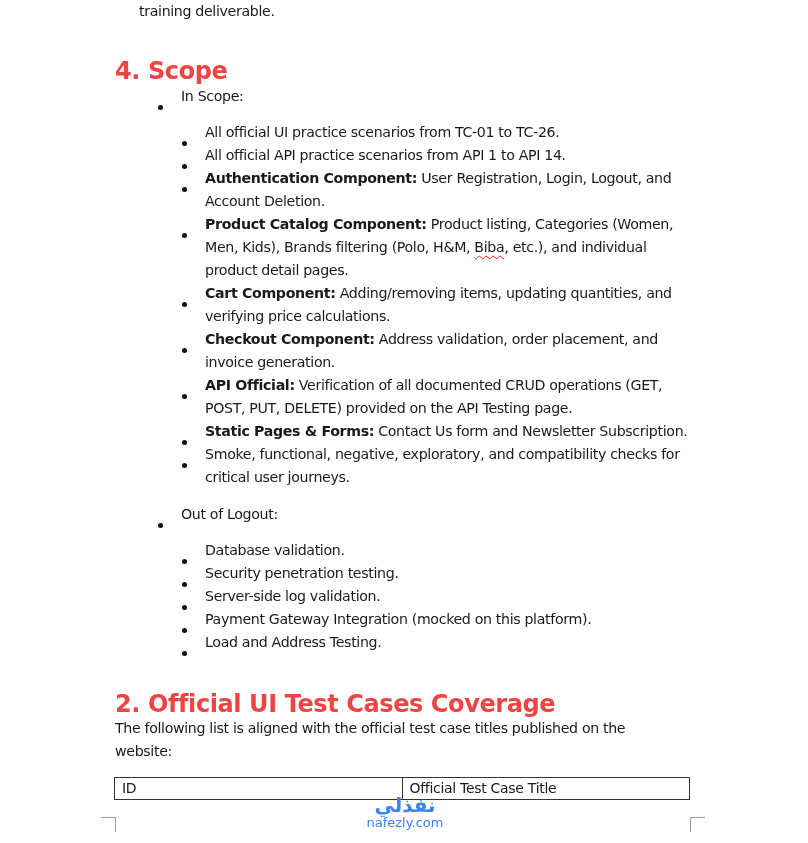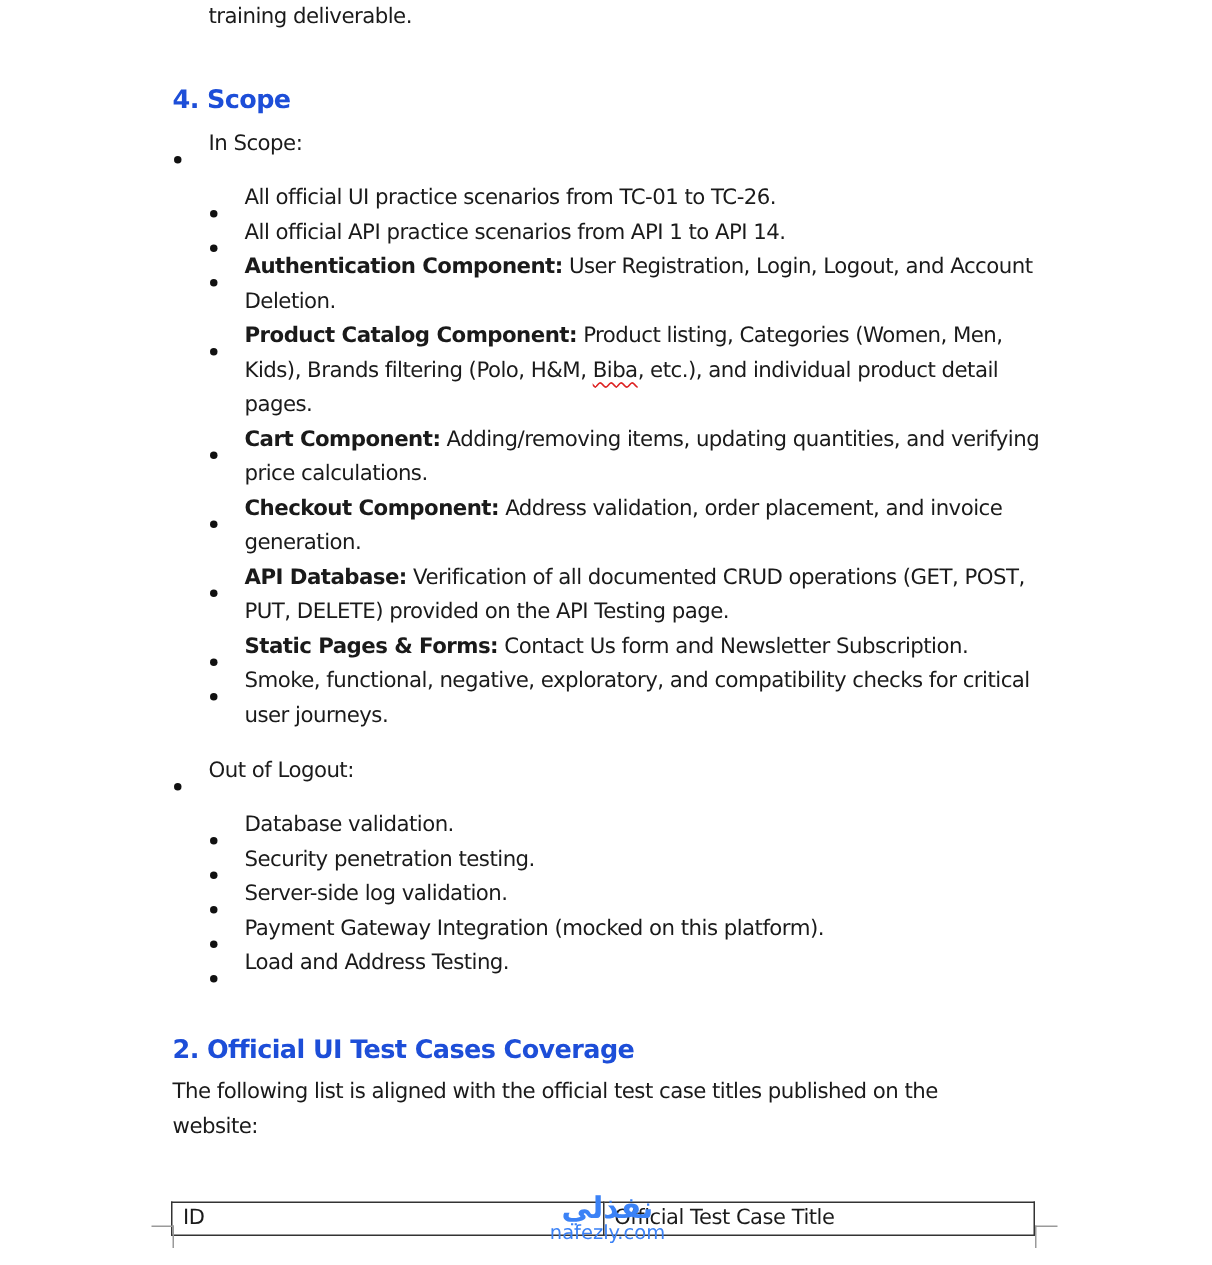--- a/index.html
+++ b/index.html
@@ -4,32 +4,32 @@
 <style>
   html, body { margin: 0; padding: 0; background: #ffffff; }
   body {
     width: 808px; height: 843px; position: relative; overflow: hidden;
     font-family: "DejaVu Sans", sans-serif; color: #1a1a1a;
   }
   .page { position: absolute; left: 0; top: 0; width: 687px; height: 843px; }
   .text { font-size: 14.2px; line-height: 23px; letter-spacing: -0.35px; }
   .abs { position: absolute; }
   h2 {
-    margin: 0; position: absolute; font-size: 17px; font-weight: bold;
-    letter-spacing: -0.4px; color: #1d4ed8;
+    margin: 0; position: absolute; font-size: 24px; font-weight: bold;
+    letter-spacing: -0.4px; color: #ef4444;
   }
   ul { list-style: none; margin: 0; padding: 0; position: absolute; }
-  li { position: relative; }
+  li { position: relative; margin-left: 42px; }
   .dot { display: inline-block; width: 5px; height: 5px; border-radius: 50%; background: #111; }
   .bullet-wrap { position: absolute; left: -23px; top: 9px; }
   strong { font-weight: bold; }
   .squiggle { text-decoration: underline wavy #d22; text-decoration-thickness: 1px; text-underline-offset: 3px; }
   table.tc {
     position: absolute; left: 114px; top: 777px; width: 576px;
-    border-collapse: collapse; font-size: 14px; letter-spacing: -0.3px; margin-top: 24px;
+    border-collapse: collapse; font-size: 14px; letter-spacing: -0.3px;
   }
   table.tc td {
     border: 1.5px solid #333; padding: 1px 7px; height: 19px; line-height: 19px;
   }
   .corner { position: absolute; width: 14px; height: 14px; border-color: #9a9a9a; border-style: solid; border-width: 0; }
   .corner-left { left: 101px; top: 817px; border-top-width: 1px; border-right-width: 1px; }
   .corner-right { left: 690px; top: 817px; border-top-width: 1px; border-left-width: 1px; }
   .watermark { position: absolute; left: 350px; top: 795px; width: 110px; text-align: center; color: #3b82f6; }
   .wm-ar { font-size: 20px; font-weight: bold; line-height: 20px; }
   .wm-en { font-size: 13px; line-height: 16px; letter-spacing: 0px; }
@@ -70,21 +70,21 @@
     <li>
       <span class="bullet-wrap"><span class="dot"></span></span>
       <strong>Cart Component:</strong><span> Adding/removing items, updating quantities, and verifying price calculations.</span>
     </li>
     <li>
       <span class="bullet-wrap"><span class="dot"></span></span>
       <strong>Checkout Component:</strong><span> Address validation, order placement, and invoice generation.</span>
     </li>
     <li>
       <span class="bullet-wrap"><span class="dot"></span></span>
-      <strong>API Database:</strong><span> Verification of all documented CRUD operations (GET, POST, PUT, DELETE) provided on the API Testing page.</span>
+      <strong>API Official:</strong><span> Verification of all documented CRUD operations (GET, POST, PUT, DELETE) provided on the API Testing page.</span>
     </li>
     <li>
       <span class="bullet-wrap"><span class="dot"></span></span>
       <strong>Static Pages &amp; Forms:</strong><span> Contact Us form and Newsletter Subscription.</span>
     </li>
     <li>
       <span class="bullet-wrap"><span class="dot"></span></span>
       <span>Smoke, functional, negative, exploratory, and compatibility checks for critical user journeys.</span>
     </li>
   </ul>

